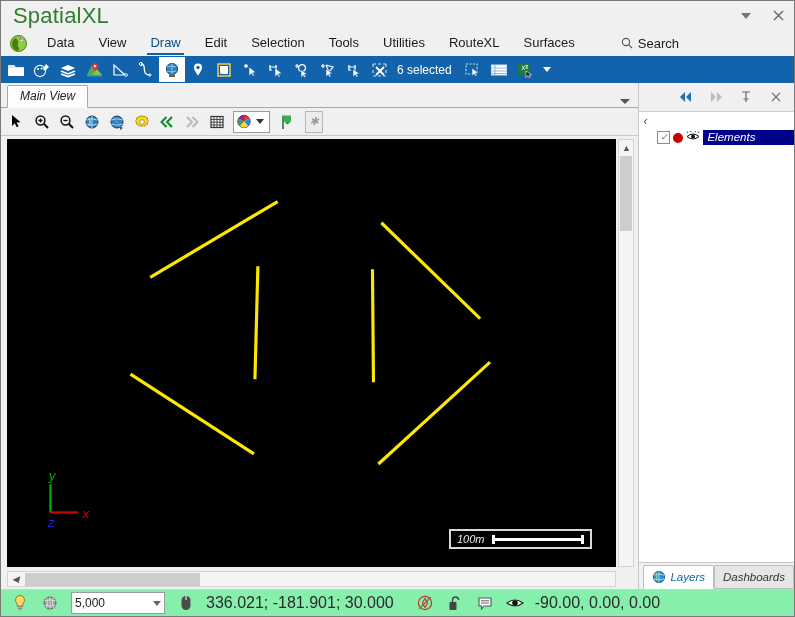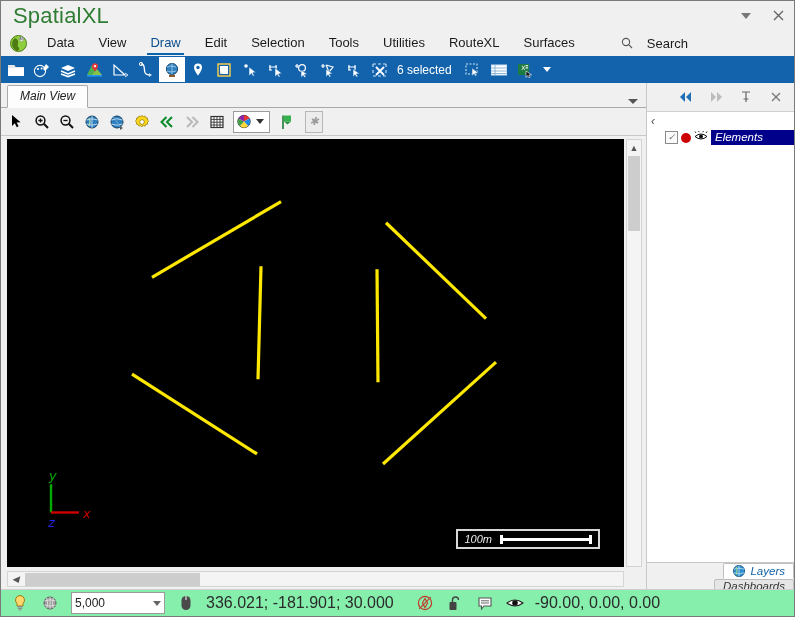--- a/index.html
+++ b/index.html
@@ -18,21 +18,21 @@
   .title-btns{position:absolute;right:0;top:0;height:29px;display:flex;align-items:center;}
   .tbtn{width:32px;height:29px;display:flex;align-items:center;justify-content:center;color:#777;font-size:13px;}
   .caret-dn{width:0;height:0;border-left:5px solid transparent;border-right:5px solid transparent;border-top:6px solid #777;}
 
   
   .menubar{height:26px;background:#f0f0f0;display:flex;align-items:center;position:relative;}
   .menu-logo{width:34px;display:flex;align-items:center;justify-content:center;}
   .menu-item{padding:3px 12px 4px 12px;font-size:13px;color:#1b1b1b;position:relative;}
   .menu-item.active{color:#0a4d8c;}
   .menu-item.active:after{content:"";position:absolute;left:9px;right:9px;bottom:-1px;height:2px;background:#0a64ad;}
-  .search-item{display:flex;align-items:center;gap:14px;padding:3px 10px;font-size:13px;color:#1b1b1b;margin-left:24px;}
+  .search-item{display:flex;align-items:center;gap:5px;padding:3px 10px;font-size:13px;color:#1b1b1b;margin-left:24px;}
 
   
   .ribbon{height:27px;background:#1363ac;display:flex;align-items:center;padding:0 2px;position:relative;}
   .rb{width:26px;height:25px;display:flex;align-items:center;justify-content:center;flex:0 0 auto;}
   .rb.sel{background:#ffffff;}
   .rib-text{color:#ffffff;font-size:12px;padding:0 8px 0 4px;white-space:nowrap;}
   .rb-caret{width:18px;height:25px;display:flex;align-items:center;justify-content:center;}
   .rb-caret i{display:block;width:0;height:0;border-left:4px solid transparent;border-right:4px solid transparent;border-top:5px solid #fff;}
 
   
@@ -74,21 +74,21 @@
   .rp-toolbar{height:28px;display:flex;align-items:center;justify-content:flex-end;gap:2px;padding-right:4px;background:#f0f0f0;border-bottom:1px solid #d0d0d0;}
   .rpb{width:28px;height:24px;display:flex;align-items:center;justify-content:center;}
   .rp-head{height:18px;background:#f0f0f0;border-bottom:1px solid #c8c8c8;display:flex;align-items:center;padding-left:4px;color:#555;font-size:11.5px;}
   .rp-tree{flex:1;background:#fff;font-size:11.5px;}
   .tree-row{height:17px;display:flex;align-items:center;padding-left:4px;color:#333;}
   .tree-row.collapse-row{color:#444;font-size:12px;border-bottom:0;}
   .tree-item{height:17px;display:flex;align-items:center;gap:3px;padding-left:18px;}
   .tree-item .label{background:#00008b;color:#fff;padding:0 4px;line-height:15px;flex:1;}
   .chk{width:11px;height:11px;border:1px solid #8a8a8a;background:#fafafa;display:inline-flex;align-items:center;justify-content:center;color:#6a6a6a;font-size:9px;line-height:1;}
   .reddot{width:10px;height:10px;border-radius:50%;background:#cc0000;display:inline-block;}
-  .rp-tabs{height:26px;display:flex;align-items:flex-end;background:#f0f0f0;border-top:1px solid #c8c8c8;padding-left:4px;flex-direction:column;}
+  .rp-tabs{height:26px;display:flex;align-items:flex-end;background:#f0f0f0;border-top:1px solid #c8c8c8;padding-left:4px;}
   .rp-tab{height:22px;display:flex;align-items:center;gap:4px;padding:0 8px;font-size:11.5px;border:1px solid #bdbdbd;background:#e6e6e6;color:#333;border-radius:2px 2px 0 0;}
   .rp-tab.active{background:#fff;color:#1463a8;border-bottom-color:#fff;}
 
   
   .statusbar{position:absolute;left:0;right:0;bottom:0;height:26px;background:#86efac;border-top:1px solid #cfcfcf;display:flex;align-items:center;padding-left:4px;margin-top:36px;}
   .sb{width:30px;height:24px;display:flex;align-items:center;justify-content:center;}
   .sb-combo{width:86px;height:20px;border:1px solid #9b9b9b;background:#fff;display:flex;align-items:center;justify-content:space-between;padding:0 3px;margin:0 6px;font-size:12px;}
   .sb-combo .cv{width:0;height:0;border-left:4px solid transparent;border-right:4px solid transparent;border-top:5px solid #666;}
   .sb-text{font-size:16px;color:#2b2b2b;margin-left:5px;white-space:nowrap;}
   .sb-gap{width:16px;}

